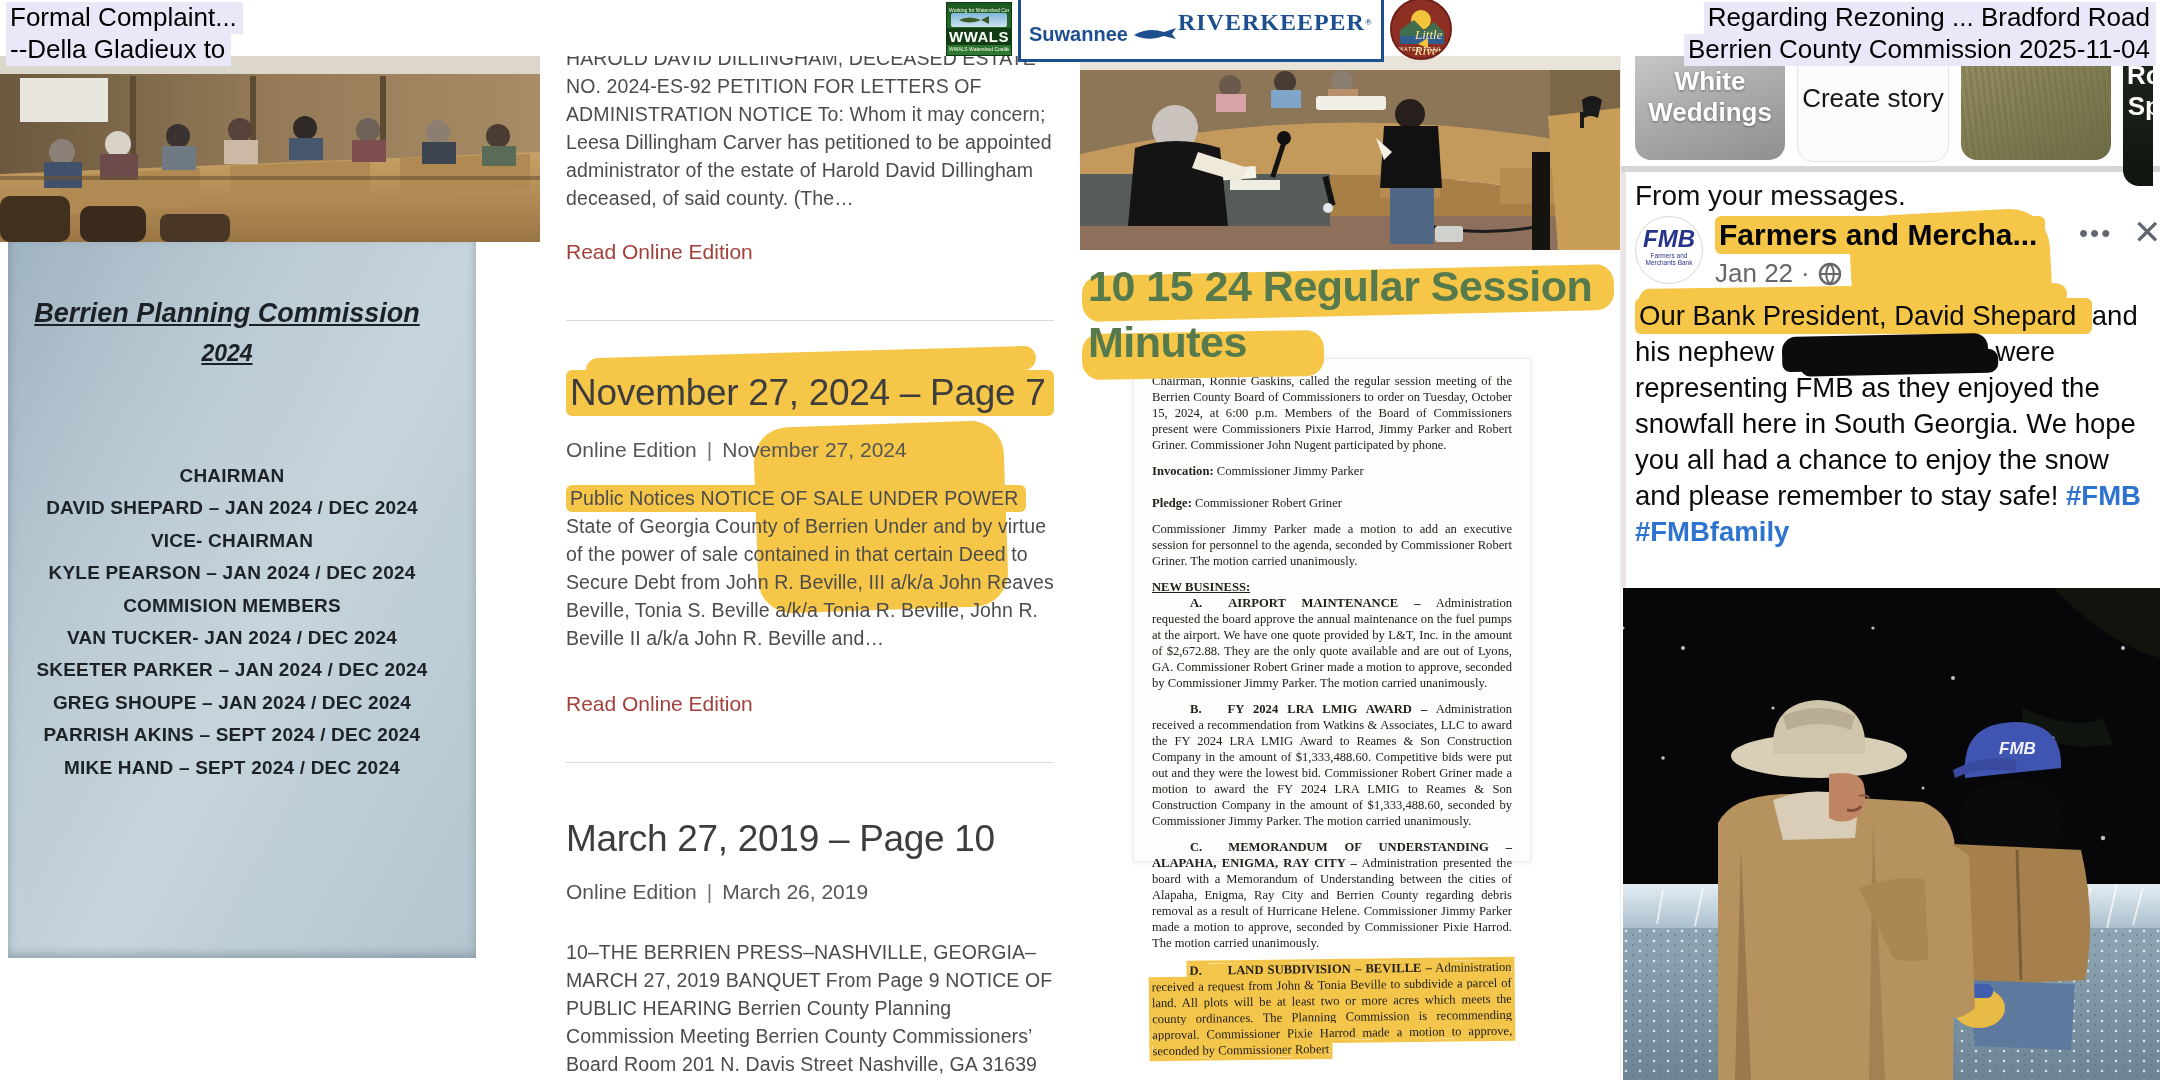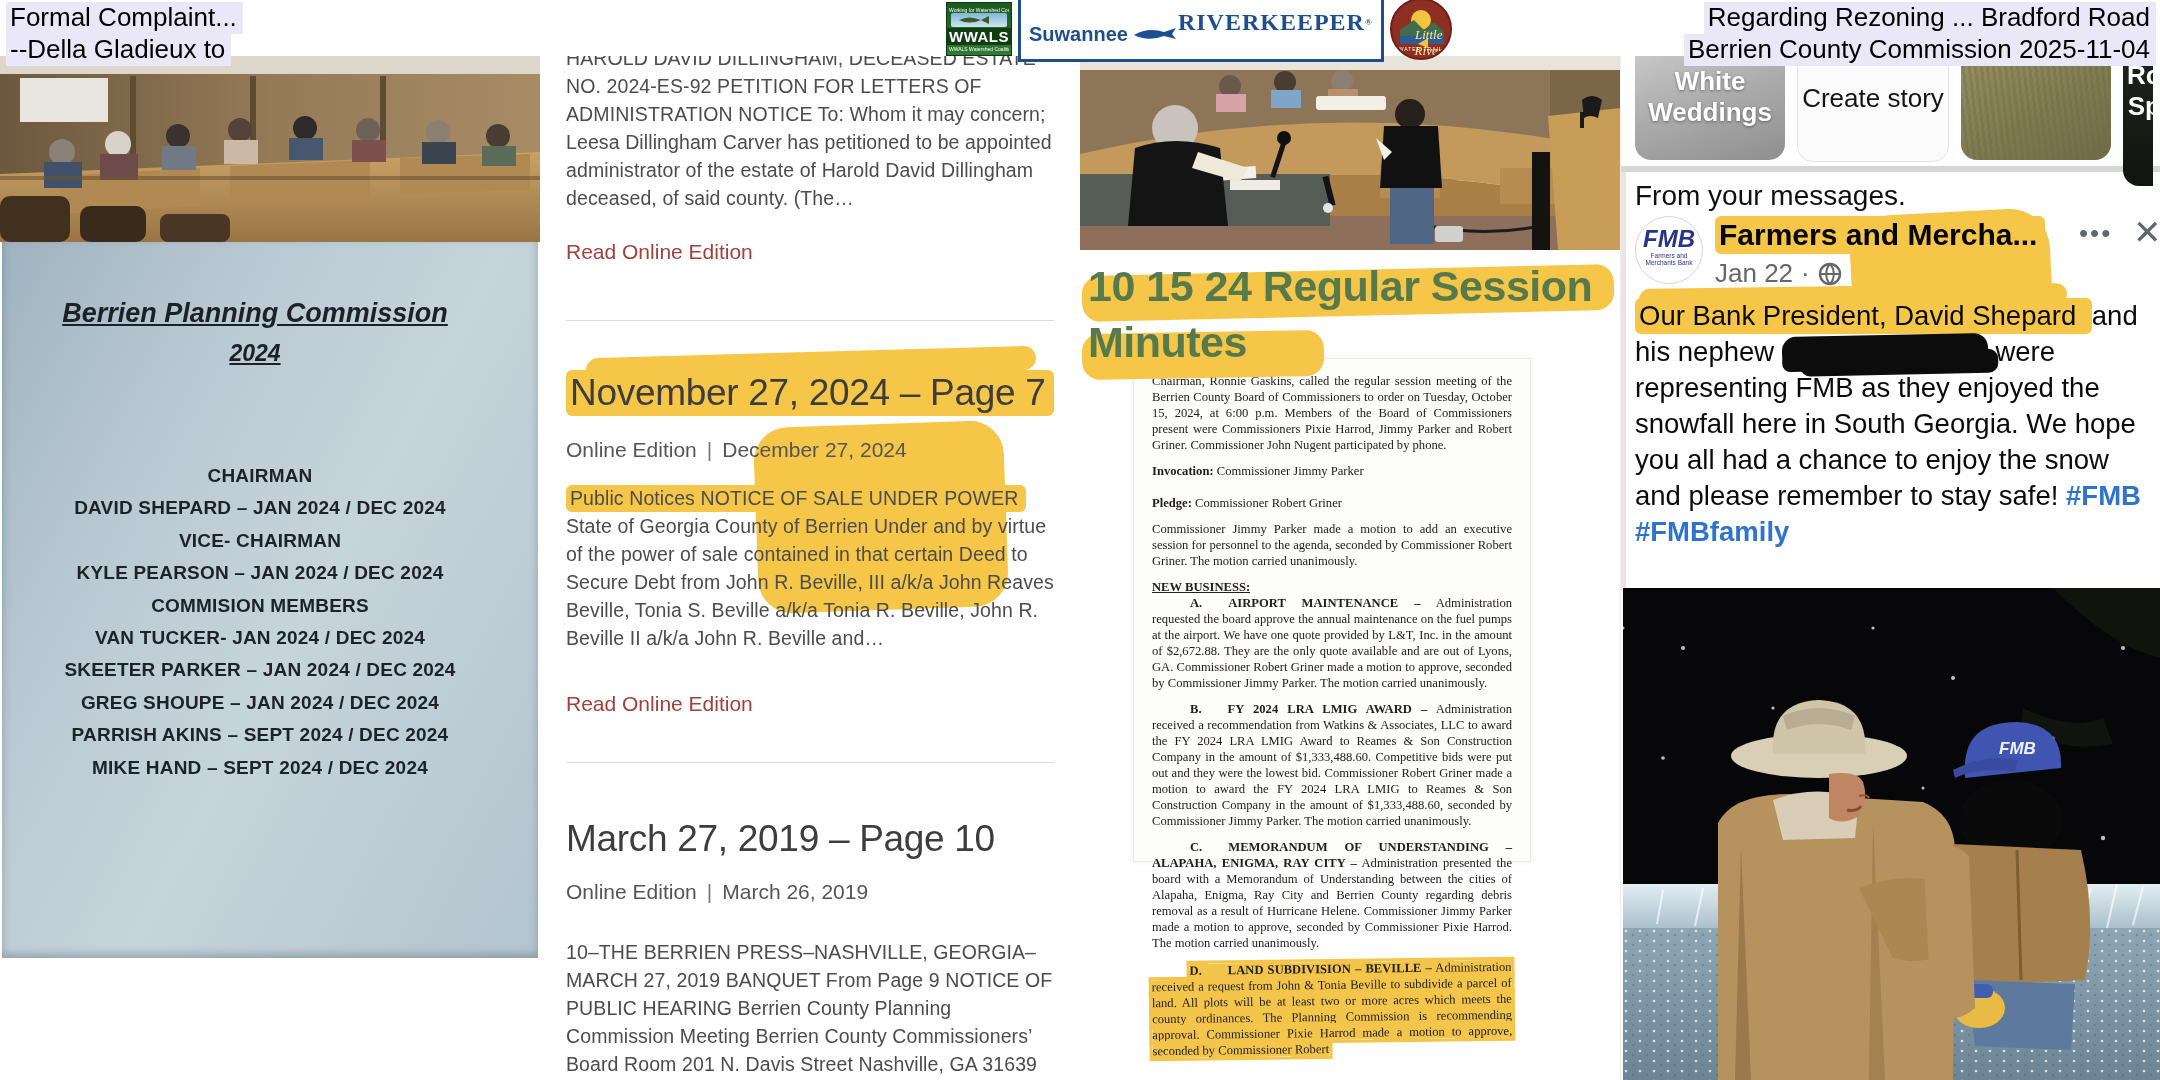--- a/index.html
+++ b/index.html
@@ -21,21 +21,21 @@
   .rk-l1{font-size:20px;font-weight:bold;color:#1d4f8f;line-height:20px;display:flex;align-items:center;gap:4px;}
   .rk-l2{font-size:24px;font-weight:bold;color:#1d4f8f;letter-spacing:1px;line-height:24px;font-family:"Liberation Serif",serif;}
   .rk-reg{font-size:9px;vertical-align:top;color:#1d4f8f;}
   .badge{width:58px;height:58px;border-radius:50%;background:radial-gradient(circle at 50% 38%,#f2c53d 0 26%,#8e2f23 27% 100%);
          border:2px solid #6e2118;position:relative;overflow:hidden;flex:none;}
   .badge svg{position:absolute;left:0;top:0;}
   .badge .b1{position:absolute;left:0;right:0;top:27px;text-align:center;font-size:13px;color:#ffe9a8;font-style:italic;font-family:"Liberation Serif",serif;padding-left:16px;}
   .badge .b2{position:absolute;left:0;right:0;top:46px;text-align:center;font-size:5px;color:#ffd;letter-spacing:1px;}
   
   .c1photo{position:absolute;left:0;top:56px;width:540px;height:186px;overflow:hidden;}
-  .paper1{position:absolute;left:2px;top:242px;width:536px;height:716px;
+  .paper1{position:absolute;left:8px;top:242px;width:468px;height:716px;
           background:linear-gradient(118deg,#9fb3c0 0%,#b9c9d3 28%,#c6d4db 55%,#b3c5cf 100%);
           box-shadow:inset 0 -4px 8px rgba(60,80,95,.35);}
   .paper1 .ttl{position:absolute;left:0;right:30px;top:56px;text-align:center;font-size:27px;font-weight:bold;font-style:italic;
                text-decoration:underline;color:#1c2126;}
   .paper1 .yr{position:absolute;left:0;right:30px;top:98px;text-align:center;font-size:23px;font-weight:bold;font-style:italic;
               text-decoration:underline;color:#1c2126;}
   .doc-lines{position:absolute;left:0;right:20px;top:218px;text-align:center;}
   .doc-line{font-size:19px;font-weight:bold;color:#1d2227;line-height:32.4px;letter-spacing:.2px;}
   
   .c2{position:absolute;left:566px;top:0;width:494px;height:957px;}
@@ -171,21 +171,21 @@
 
   <div class="c2">
     <div class="news-p" style="top:44px;">HAROLD DAVID DILLINGHAM, DECEASED ESTATE NO. 2024-ES-92 PETITION FOR LETTERS OF ADMINISTRATION NOTICE To: Whom it may concern; Leesa Dillingham Carver has petitioned to be appointed administrator of the estate of Harold David Dillingham deceased, of said county. (The…</div>
     <div class="read-link" style="top:240px;">Read Online Edition</div>
     <div class="divider" style="top:320px;"></div>
 
     <div class="marker" style="left:20px;top:352px;width:450px;height:24px;transform:rotate(-1.6deg);"></div>
     <div class="marker" style="left:190px;top:424px;width:250px;height:186px;transform:rotate(-2deg);border-radius:34px;"></div>
     <div class="news-h" style="top:372px;"><span class="hl-yel">November 27, 2024 – Page 7</span></div>
     <div class="news-meta" style="top:438px;">
-      <span>Online Edition</span><span class="sep">|</span><span>December 27, 2024</span>
+      <span>Online Edition</span><span class="sep">|</span><span>November 27, 2024</span>
     </div>
     <div class="news-p" style="top:484px;z-index:2;">
       <span class="hl-yel">Public Notices NOTICE OF SALE UNDER POWER</span><span> State of Georgia County of Berrien Under and by virtue of the power of sale contained in that certain Deed to Secure Debt from John R. Beville, III a/k/a John Reaves Beville, Tonia S. Beville a/k/a Tonia R. Beville, John R. Beville II a/k/a John R. Beville and…</span>
     </div>
     <div class="read-link" style="top:692px;">Read Online Edition</div>
     <div class="divider" style="top:762px;"></div>
 
     <div class="news-h" style="top:818px;">March 27, 2019 – Page 10</div>
     <div class="news-meta" style="top:880px;">
       <span>Online Edition</span><span class="sep">|</span><span>March 26, 2019</span>

